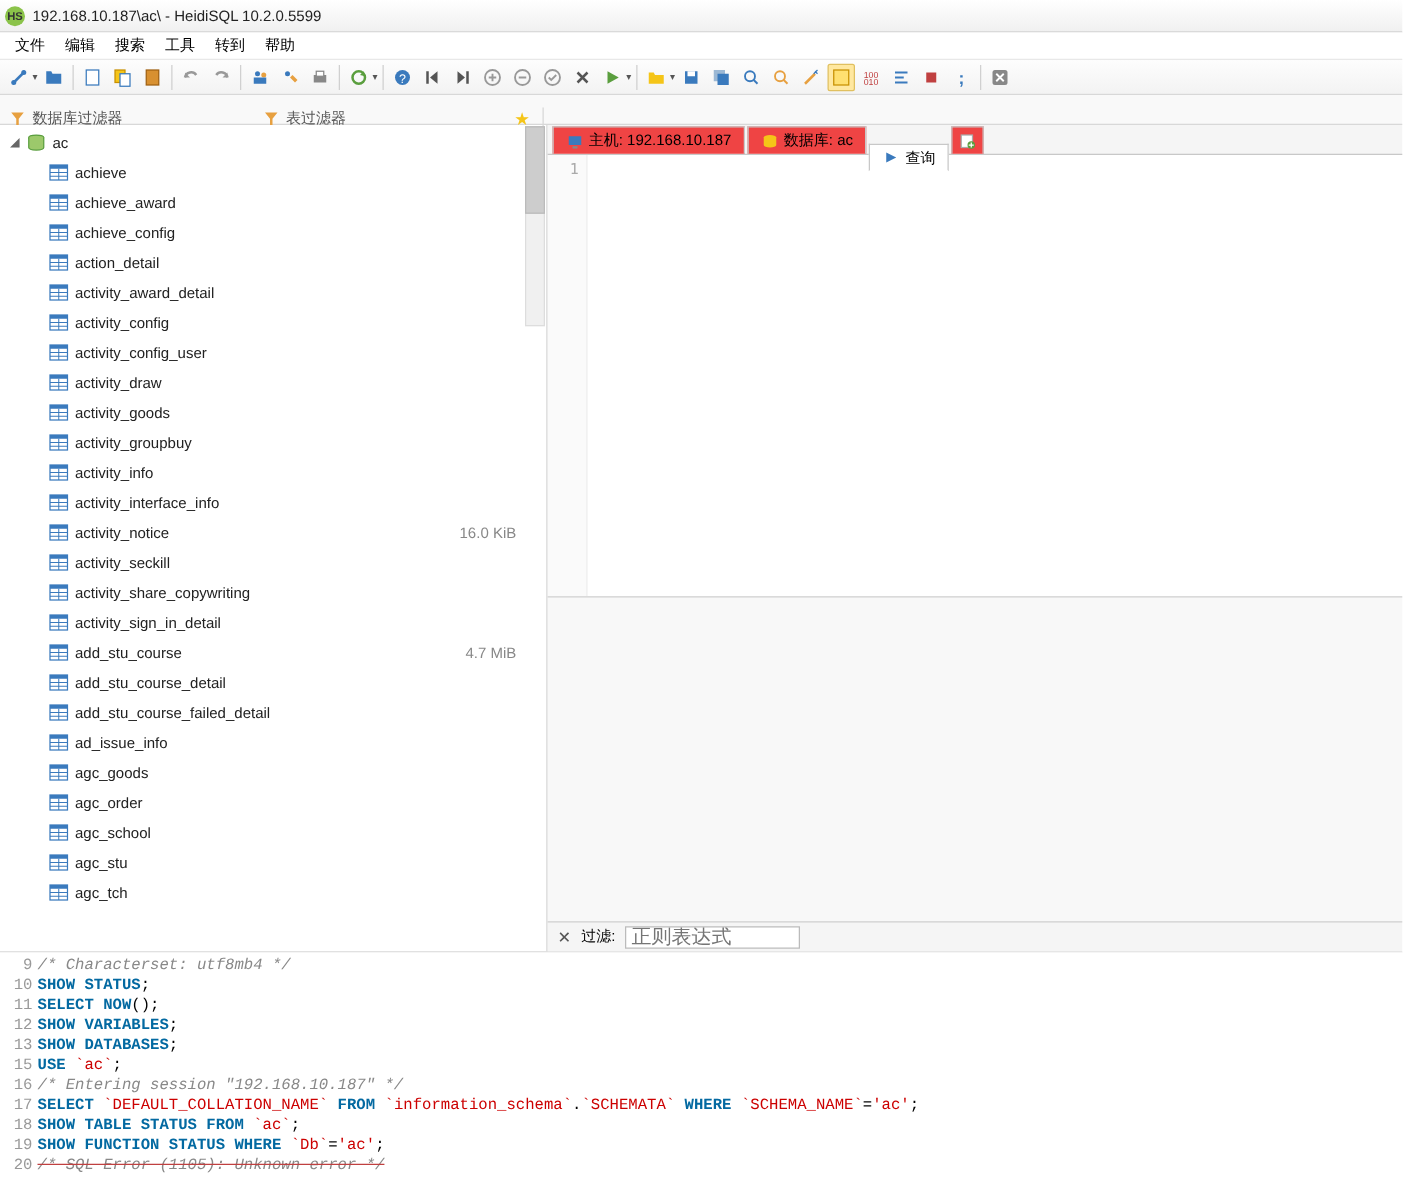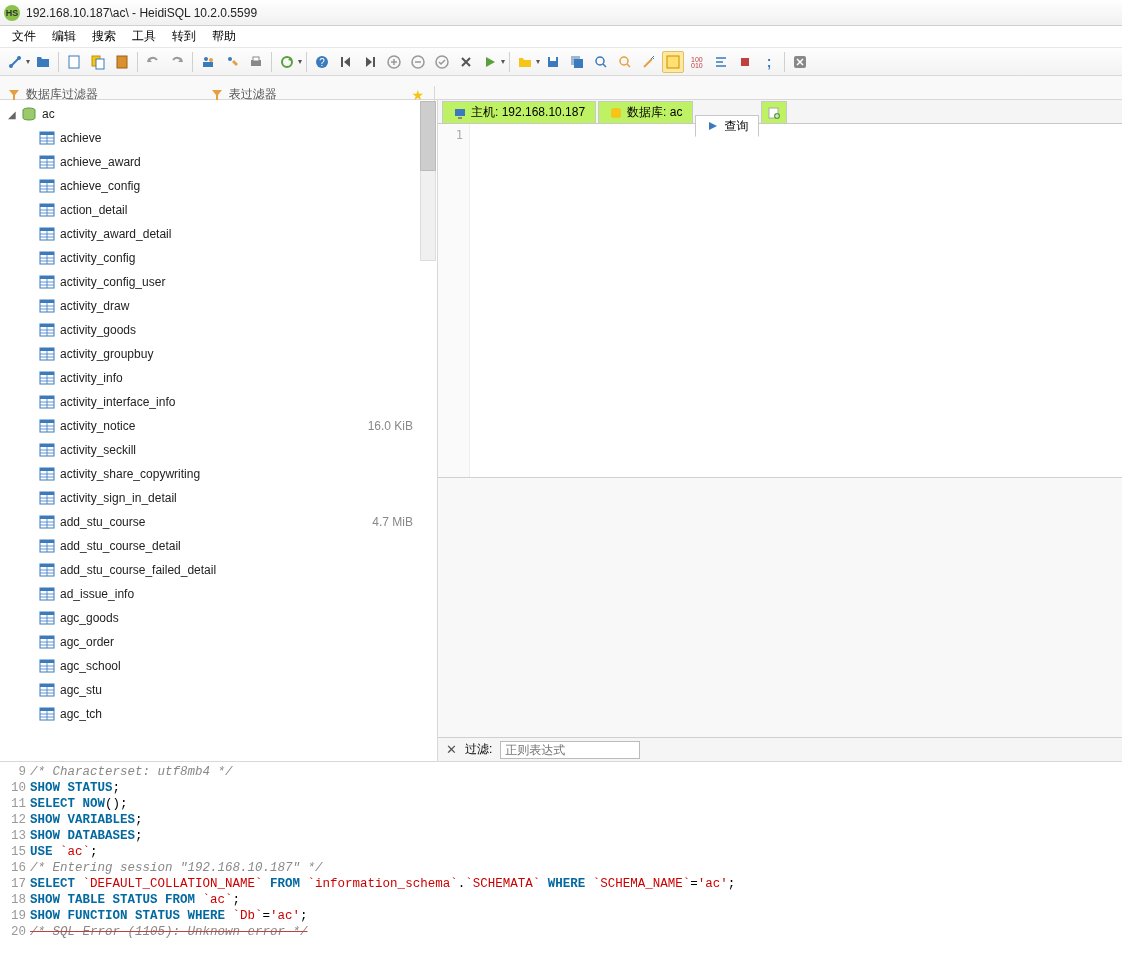--- a/index.html
+++ b/index.html
@@ -39,33 +39,33 @@
 .tree-row { display: flex; align-items: center; height: 24px; padding-left: 8px; cursor: default; }
 .tree-db { font-weight: normal; }
 .tree-table { padding-left: 38px; }
 .tree-expand { width: 12px; font-size: 10px; color: #666; }
 .tree-icon { width: 18px; height: 16px; margin-right: 4px; display: flex; align-items: center; justify-content: center; }
 .tree-label { flex: 1; color: #222; }
 .tree-size { color: #888; padding-right: 24px; }
 
 
 .right-tabs { height: 24px; display: flex; align-items: flex-end; border-bottom: 1px solid #c8c8c8; background: #f5f5f5; padding-left: 4px; gap: 0; }
-.right-tab { height: 22px; padding: 0 10px; display: flex; align-items: center; gap: 4px; border: 1px solid #c8c8c8; border-bottom: none; background: #bef264; margin-right: 2px; cursor: pointer; font-size: 12px; }
+.right-tab { height: 22px; padding: 0 10px; display: flex; align-items: center; gap: 4px; border: 1px solid #c8c8c8; border-bottom: none; background: #ef4444; margin-right: 2px; cursor: pointer; font-size: 12px; }
 .right-tab.active { background: #fff; border-bottom: 1px solid #fff; position: relative; top: 14px; }
 .tab-icon { width: 14px; height: 14px; display: flex; align-items: center; justify-content: center; font-size: 11px; }
 
 
 .editor-area { flex: 1; display: flex; background: #fff; }
 .gutter { width: 32px; background: #fafafa; border-right: 1px solid #eee; text-align: right; padding: 4px 6px 0 0; color: #aaa; font-family: Consolas, monospace; font-size: 12px; }
 .editor-text { flex: 1; padding: 4px; font-family: Consolas, monospace; }
 
 
 .lower-right { height: 260px; border-top: 1px solid #d0d0d0; background: #f8f8f8; }
 .filter-line { height: 24px; display: flex; align-items: center; gap: 8px; padding: 0 8px; border-top: 1px solid #d0d0d0; background: #f5f5f5; }
-.filter-input { width: 140px; height: 18px; border: 1px solid #bbb; padding: 0 4px; font-size: 12px; }
+.filter-input { width: 140px; height: 18px; border: 1px solid #bbb; padding: 0 4px; font-size: 16px; }
 .close-x { font-size: 13px; color: #555; cursor: pointer; }
 
 
 .sql-log { flex: 1; overflow: hidden; font-family: Consolas, "Courier New", monospace; font-size: 12.5px; padding: 2px 0; background: #fff; }
 .log-line { display: flex; white-space: pre; line-height: 16px; }
 .log-num { width: 30px; text-align: right; color: #999; padding-right: 4px; flex-shrink: 0; }
 .log-text { flex: 1; }
 .kw { color: #0369a1; font-weight: bold; }
 .ident { color: #888800; }
 .str { color: #cc0000; }

